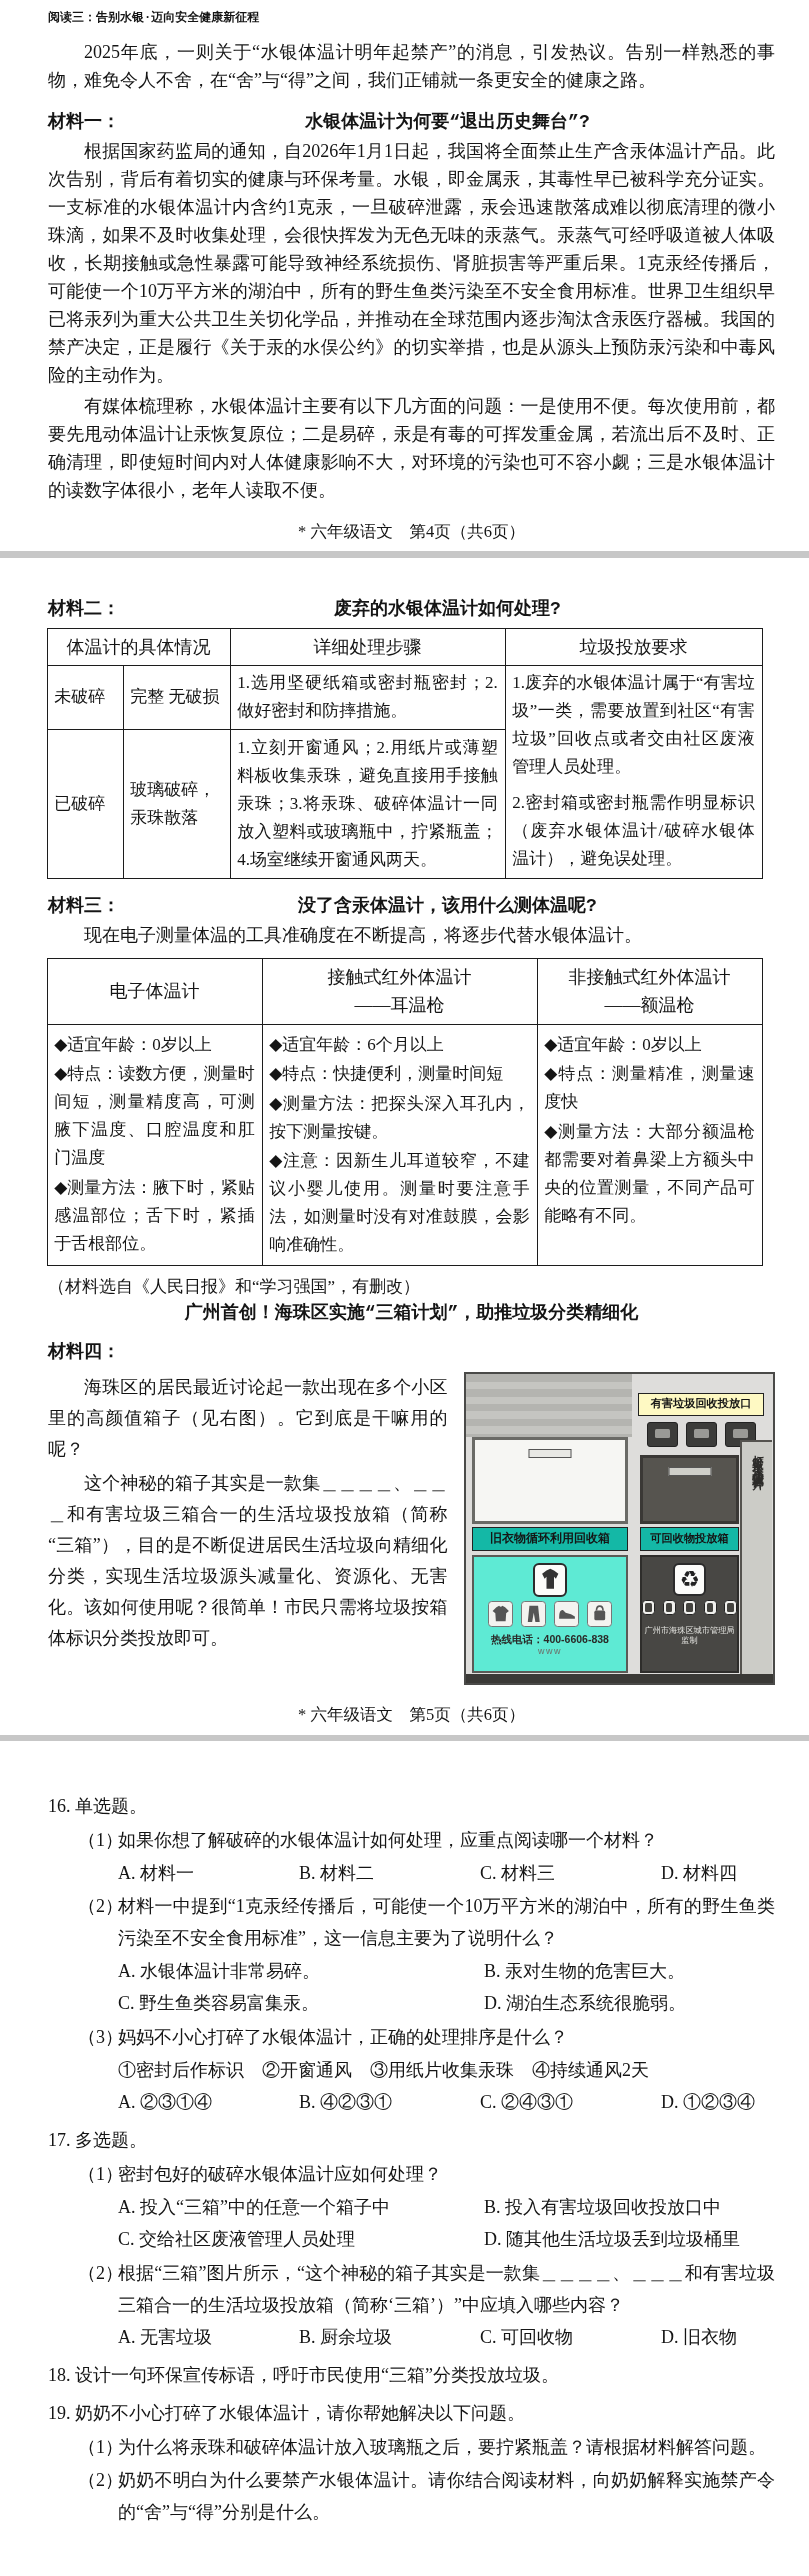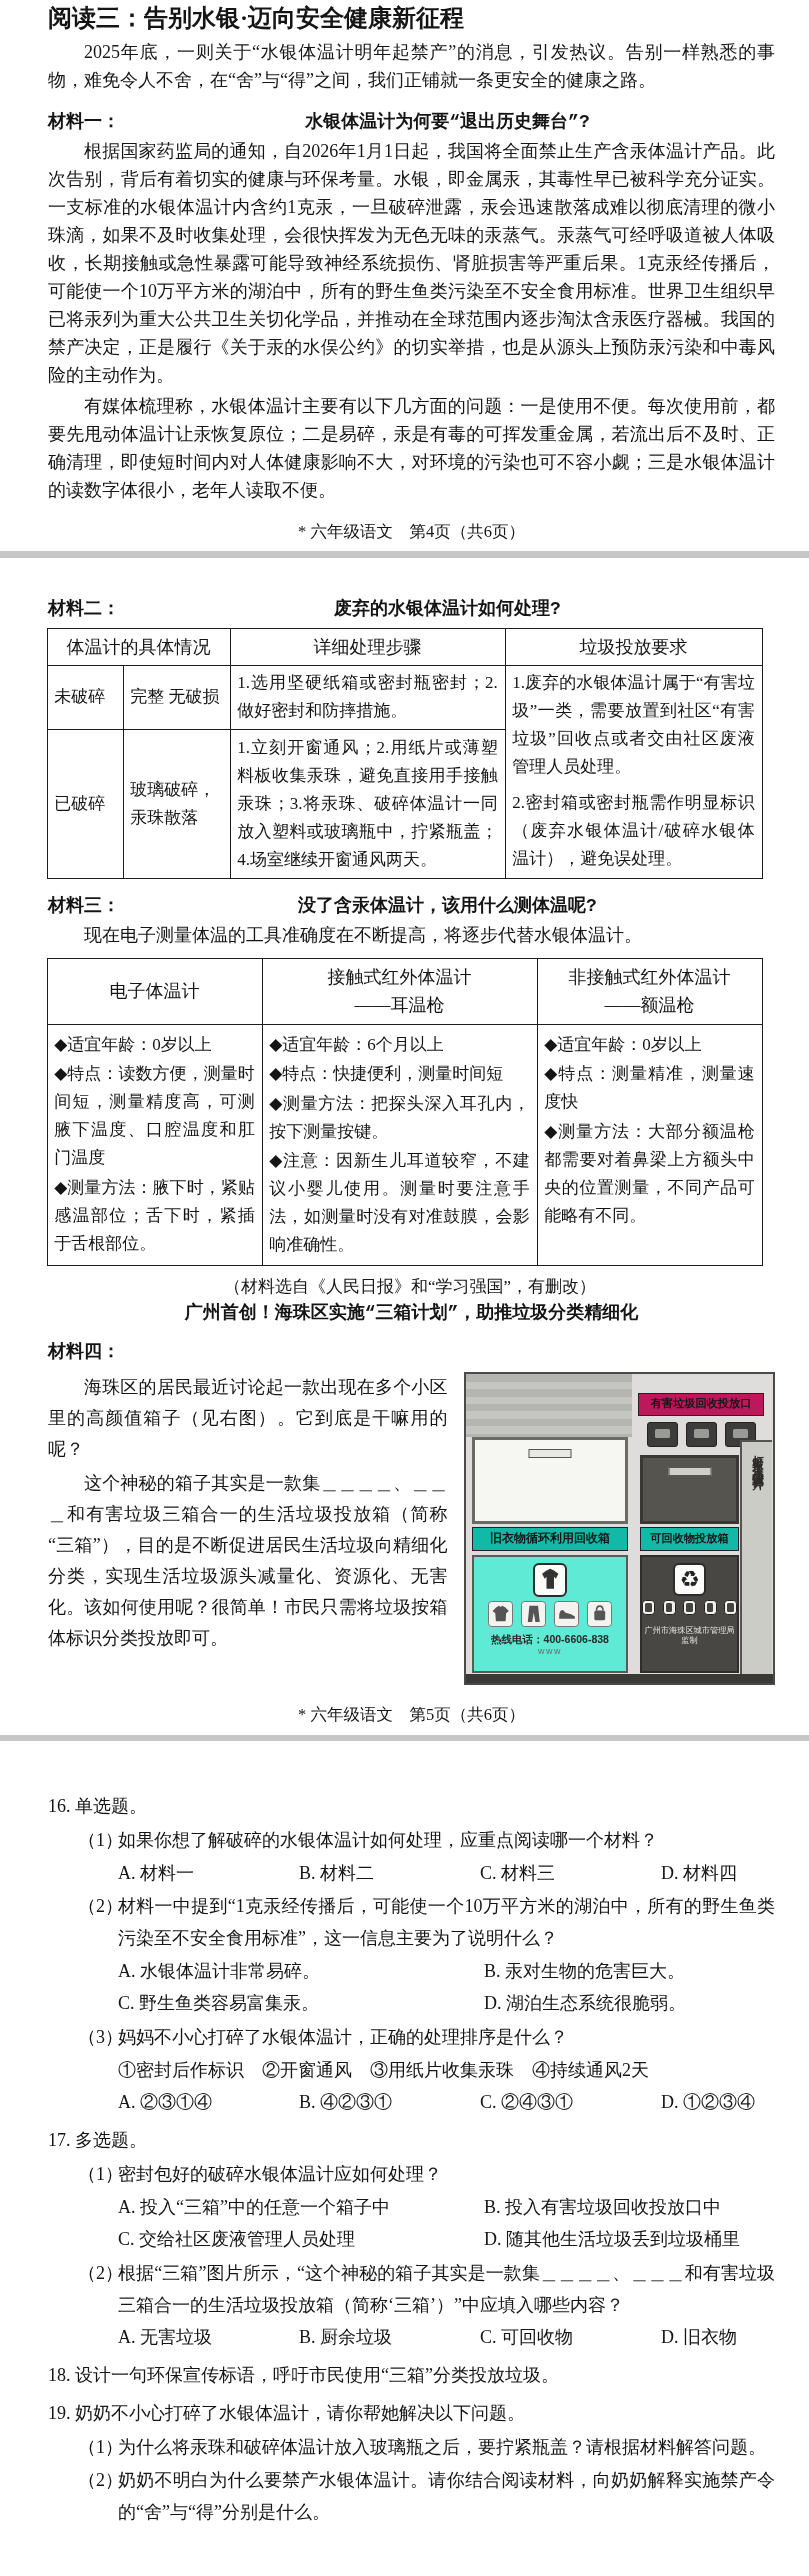--- a/index.html
+++ b/index.html
@@ -5,22 +5,22 @@
   * { box-sizing: border-box; }
   html,body { margin:0; padding:0; }
   body {
     width:809px; min-height:2576px; background:#ffffff; color:#151515;
     font-family:"Liberation Serif","DejaVu Serif",serif;
   }
   .page { padding:4.5px 34px 15px 48px; }
 
   
   .reading-heading {
-    font-family:Liberation Serif, serif;
-    font-weight:bold; font-size:24px; line-height:25.5px; margin:1.5px 0 6px 0;
+    font-family:Liberation Mono, monospace;
+    font-weight:bold; font-size:12px; line-height:25.5px; margin:1.5px 0 6px 0;
   }
   .mat-header {
     display:flex; align-items:flex-start;
     font-family:Liberation Mono, monospace;
     font-weight:bold; font-size:18px; line-height:24px;
   }
   .mat-title { flex:1; text-align:center; }
 
   
   .para {
@@ -45,39 +45,39 @@
   
   table.t3 {
     border-collapse:collapse; width:715px; margin:9px 0 0 -1.5px;
     font-size:17px; line-height:28px; table-layout:fixed;
   }
   table.t3 th, table.t3 td { border:1.5px solid #1c1c1c; padding:4.5px 6.7px; }
   table.t3 th { font-weight:normal; font-size:18px; text-align:center; vertical-align:middle; }
   table.t3 td { vertical-align:top; text-align:justify; }
   .t3-sub { display:block; }
   .t3 .item { margin:1.5px 0; }
-  .source-note { text-align:center; font-size:17px; margin-top:9px; padding-right:3px; }
+  .source-note { text-align:left; font-size:17px; margin-top:9px; padding-right:3px; }
 
   
   .m4-body { margin-top:4.5px; overflow:hidden; }
   .m4-body .para { line-height:31px; }
 
   .illus {
     float:right; width:311px; height:313px; margin:3px 0 3px 16.5px;
     position:relative; background:#dedddb; border:2.2px solid #4a4a48;
   }
   .il-wall { position:absolute; left:0; top:0; width:166px; height:63px;
     background:repeating-linear-gradient(180deg,#b4b4b0 0 7.5px,#c5c5c1 7.5px 15px); }
   .il-left-open { position:absolute; left:6px; top:63px; width:156px; height:87px;
     background:#f6f6f3; border:3.7px solid #6a6a66; }
   .il-left-open .slot, .il-right-open .slot {
     position:absolute; left:50%; top:9px; transform:translateX(-50%);
     width:43px; height:9px; border:1.5px solid #555; background:#e8e8e4; }
   .il-hazard-label { position:absolute; left:172px; top:19.5px; width:126px; height:22.5px;
-    background:#be185d; border:1.5px solid #222; font:bold 11.2px/19.5px "Liberation Sans",sans-serif;
+    background:#fef9c3; border:1.5px solid #222; font:bold 11.2px/19.5px "Liberation Sans",sans-serif;
     text-align:center; }
   .il-slots { position:absolute; left:174px; top:48px; width:123px; display:flex; gap:8.2px; justify-content:center; }
   .il-slots .hz { width:31px; height:25.5px; background:#3c3c3a; border-radius:3px;
     border:1.5px solid #222; position:relative; }
   .il-slots .hz::after { content:""; position:absolute; left:6.7px; top:6.7px; width:15px; height:9px;
     background:#9a9a96; border-radius:1.5px; }
   .il-right-open { position:absolute; left:174px; top:81px; width:99px; height:69px;
     background:#56544f; border:3px solid #3a3835; }
   .il-right-open .slot { background:#cfcfc9; }
   .plate { position:absolute; top:153px; background:#14b8a6; border:1.5px solid #222;

